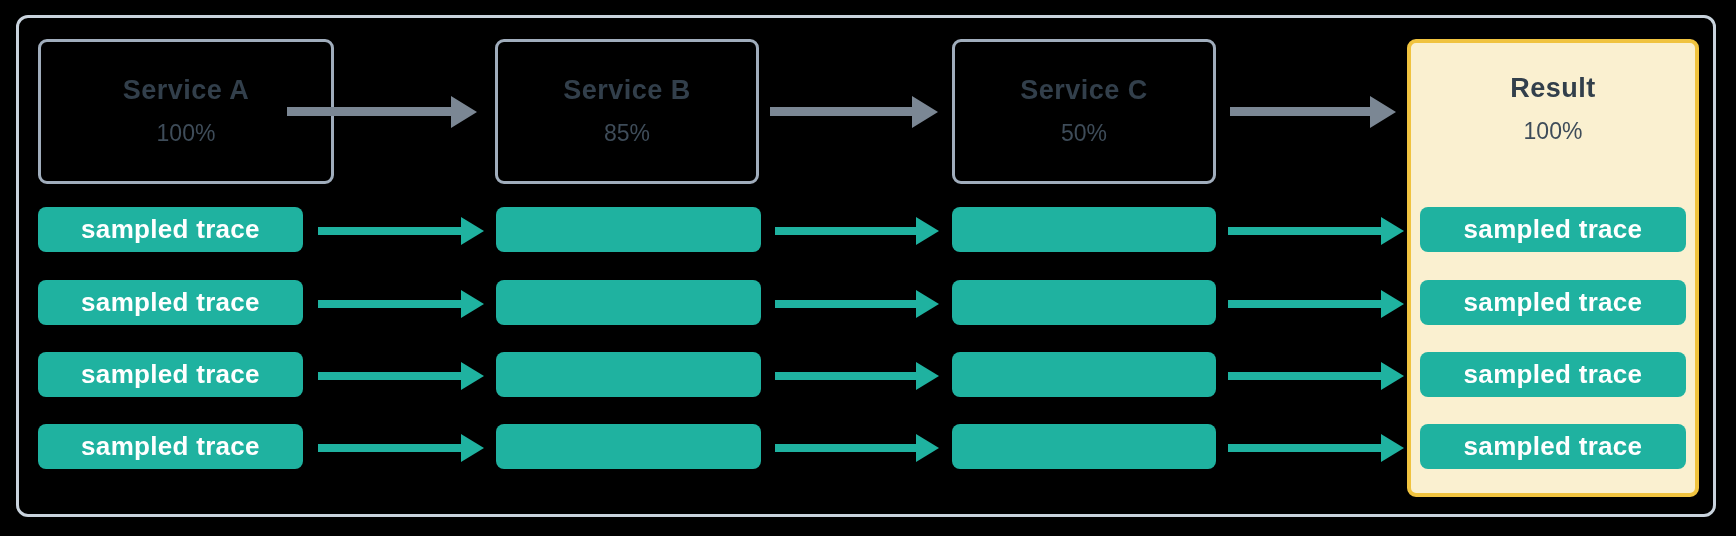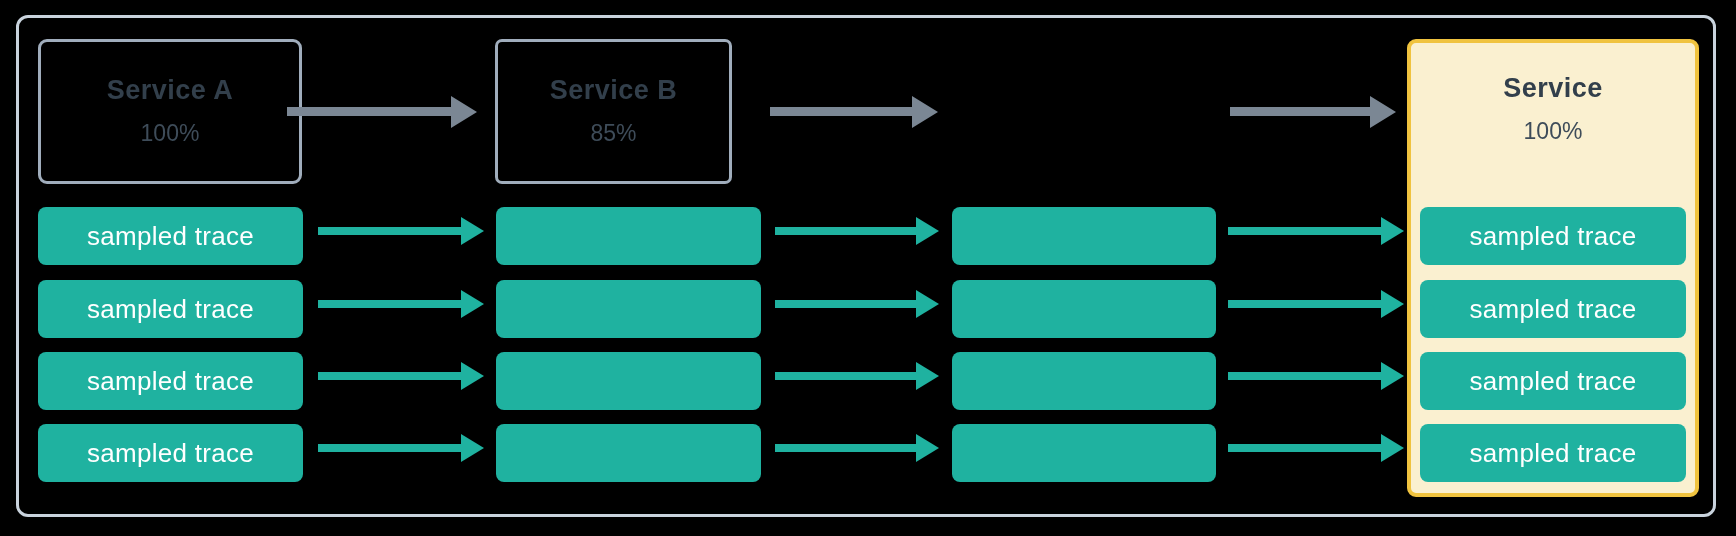--- a/index.html
+++ b/index.html
@@ -23,34 +23,34 @@
     position:absolute;left:16px;top:15px;width:1700px;height:502px;
     border:3px solid var(--outer-border);border-radius:12px;box-sizing:border-box;
   }
   .service-box{
     position:absolute;top:39px;height:145px;box-sizing:border-box;
     border:3px solid var(--box-border);border-radius:9px;
     display:flex;flex-direction:column;align-items:center;justify-content:center;gap:4px;
   }
   .service-name{font-size:27px;font-weight:700;line-height:38px;color:var(--text-dark);letter-spacing:.5px;}
   .service-rate{font-size:23px;font-weight:400;line-height:40px;color:var(--text-rate);}
-  .svc-a{left:38px;width:264px;}
-  .svc-b{left:495px;width:237px;border-radius:7px;}
+  .svc-a{left:38px;width:296px;}
+  .svc-b{left:495px;width:264px;}
   .svc-c{left:952px;width:264px;}
   .result-box{
     position:absolute;left:1407px;top:39px;width:292px;height:458px;box-sizing:border-box;
     background:var(--result-bg);border:4px solid var(--result-border);border-radius:9px;
   }
   .result-head{
     display:flex;flex-direction:column;align-items:center;gap:4px;padding-top:26px;
   }
   .trace-box{
-    position:absolute;height:58px;background:var(--teal);border-radius:8px;
+    position:absolute;height:45px;background:var(--teal);border-radius:8px;
     display:flex;align-items:center;justify-content:center;
-    color:var(--trace-text);font-size:26px;font-weight:400;letter-spacing:.3px;
+    color:var(--trace-text);font-size:26px;font-weight:700;letter-spacing:.3px;
   }
   .c1{left:38px;width:265px;}
   .c2{left:496px;width:265px;}
   .c3{left:952px;width:264px;}
   .row1{top:207px;} .row2{top:280px;} .row3{top:352px;} .row4{top:424px;}
   .result-box .trace-box{left:9px;width:266px;}
   .result-box .rrow1{top:164px;} .result-box .rrow2{top:237px;}
   .result-box .rrow3{top:309px;} .result-box .rrow4{top:381px;}
   .arrow{position:absolute;}
   .arrow::after{
@@ -76,20 +76,24 @@
 <div class="stage">
   <div class="outer-frame"></div>
 
   <div class="service-box svc-a">
     <div class="service-name">Service A</div>
     <div class="service-rate">100%</div>
   </div>
   <div class="service-box svc-b">
     <div class="service-name">Service B</div>
     <div class="service-rate">85%</div>
+  </div>
+  <div class="service-box svc-c">
+    <div class="service-name">Service C</div>
+    <div class="service-rate">50%</div>
   </div>
 
   <div class="arrow arrow-gray a2b"></div>
   <div class="arrow arrow-gray b2c"></div>
   <div class="arrow arrow-gray c2r"></div>
 
   <div class="trace-box c1 row1">
       <span>sampled trace</span>
     </div>
   <div class="trace-box c1 row2">
@@ -120,21 +124,21 @@
   <div class="arrow arrow-teal t-c2 trow2"></div>
   <div class="arrow arrow-teal t-c2 trow3"></div>
   <div class="arrow arrow-teal t-c2 trow4"></div>
   <div class="arrow arrow-teal t-c3 trow1"></div>
   <div class="arrow arrow-teal t-c3 trow2"></div>
   <div class="arrow arrow-teal t-c3 trow3"></div>
   <div class="arrow arrow-teal t-c3 trow4"></div>
 
   <div class="result-box">
     <div class="result-head">
-      <div class="service-name">Service</div>
+      <div class="service-name">Result</div>
       <div class="service-rate">100%</div>
     </div>
     <div class="trace-box rrow1">
         <span>sampled trace</span>
       </div>
     <div class="trace-box rrow2">
         <span>sampled trace</span>
       </div>
     <div class="trace-box rrow3">
         <span>sampled trace</span>

